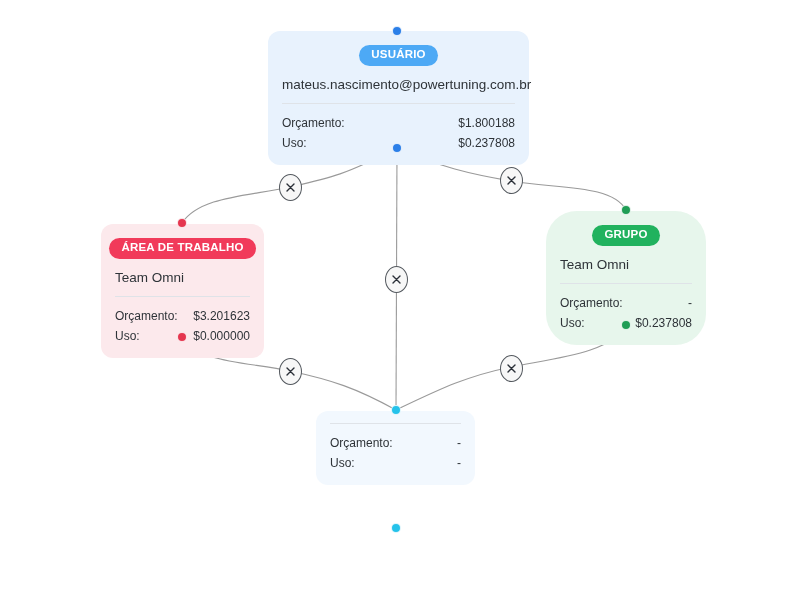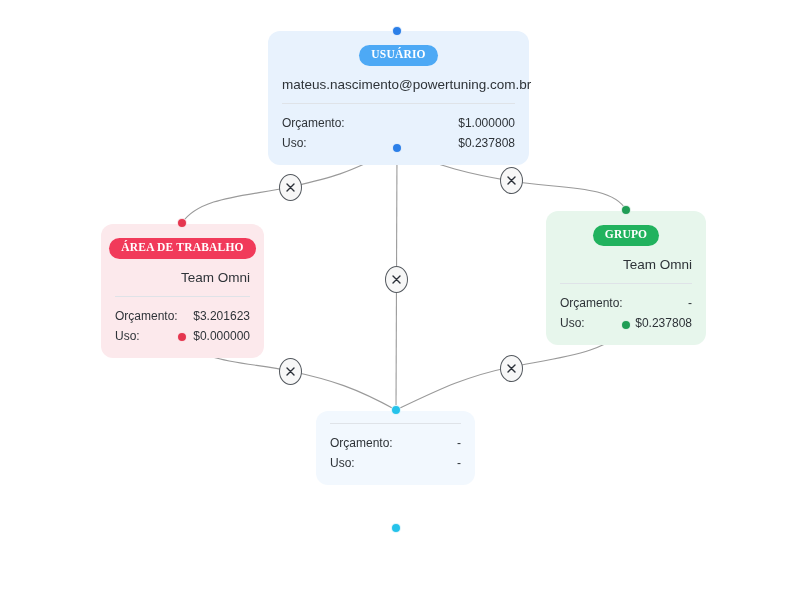--- a/index.html
+++ b/index.html
@@ -48,37 +48,36 @@
   .node-inner {
     padding: 12px 14px 12px 14px;
   }
 
   .badge-row {
     display: flex;
     justify-content: center;
     align-items: center;
     margin-top: 2px;
     margin-bottom: 2px;
-    font-family: Liberation Serif, serif;
   }
 
   .badge {
     display: inline-block;
     border-radius: 999px;
     color: #ffffff;
     font-size: 11.5px;
     font-weight: bold;
     letter-spacing: 0.2px;
     padding: 4px 12px 5px 12px;
     line-height: 1;
     white-space: nowrap;
   }
 
   .node-title {
-    text-align: right;
+    text-align: left;
     font-size: 13.5px;
     color: #2e3338;
     margin-top: 11px;
     margin-bottom: 11px;
     white-space: nowrap;
   }
 
   .divider {
     height: 1px;
     background: #dfe3e8;
@@ -153,21 +152,21 @@
 
   <div class="node node-user" style="left:268px; top:31px; width:261px;">
     <div class="node-inner">
       <div class="badge-row">
         <span class="badge badge-user">USUÁRIO</span>
       </div>
       <div class="node-title">mateus.nascimento@powertuning.com.br</div>
       <div class="divider"></div>
       <div class="kv">
         <span class="k">Orçamento:</span>
-        <span class="v">$1.000000</span>
+        <span class="v">$1.800188</span>
       </div>
       <div class="kv">
         <span class="k">Uso:</span>
         <span class="v">$0.237808</span>
       </div>
     </div>
   </div>
   <div class="handle" style="left:392px; top:26px; background:#2b7fe8;"></div>
   <div class="handle" style="left:392px; top:143px; background:#2b7fe8;"></div>
 
@@ -184,21 +183,21 @@
       </div>
       <div class="kv">
         <span class="k">Uso:</span>
         <span class="v">$0.000000</span>
       </div>
     </div>
   </div>
   <div class="handle" style="left:177px; top:218px; background:#e5364f;"></div>
   <div class="handle" style="left:177px; top:332px; background:#e5364f;"></div>
 
-  <div class="node node-group" style="left:546px; top:211px; width:160px;">
+  <div class="node node-group" style="left:546px; top:211px; width:160px;border-radius:31px;">
     <div class="node-inner">
       <div class="badge-row">
         <span class="badge badge-group">GRUPO</span>
       </div>
       <div class="node-title">Team Omni</div>
       <div class="divider"></div>
       <div class="kv">
         <span class="k">Orçamento:</span>
         <span class="v">-</span>
       </div>

